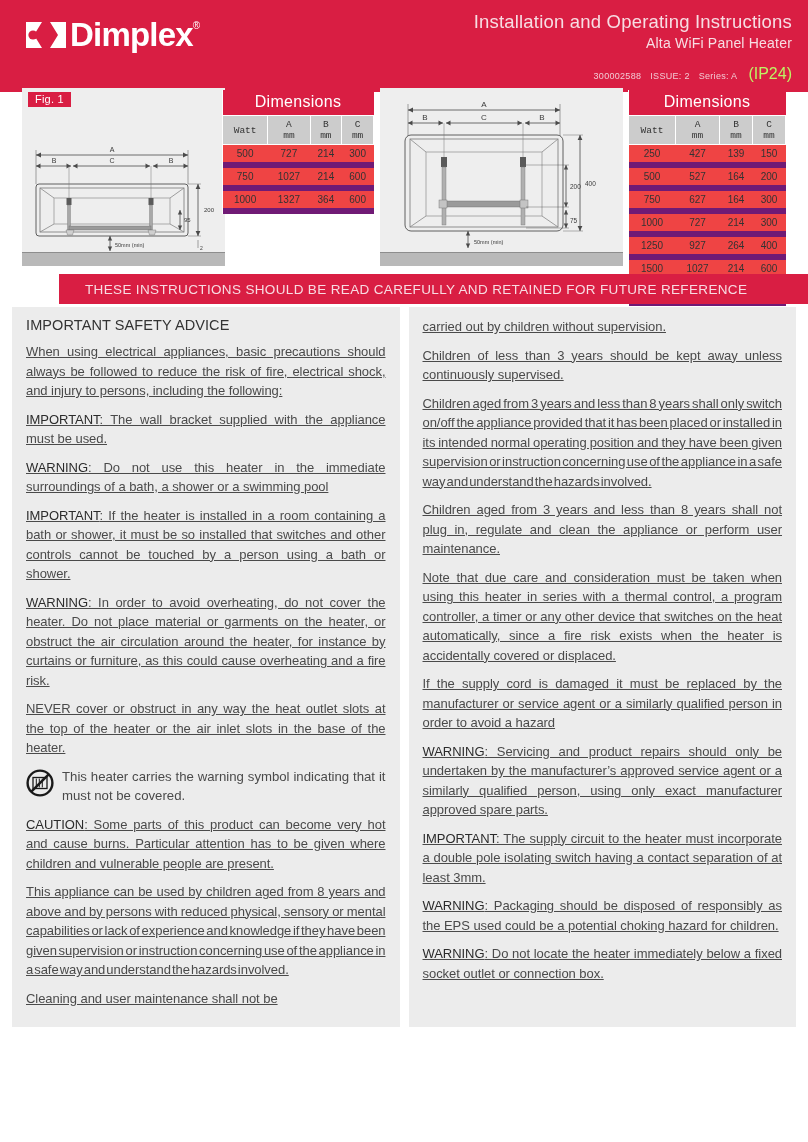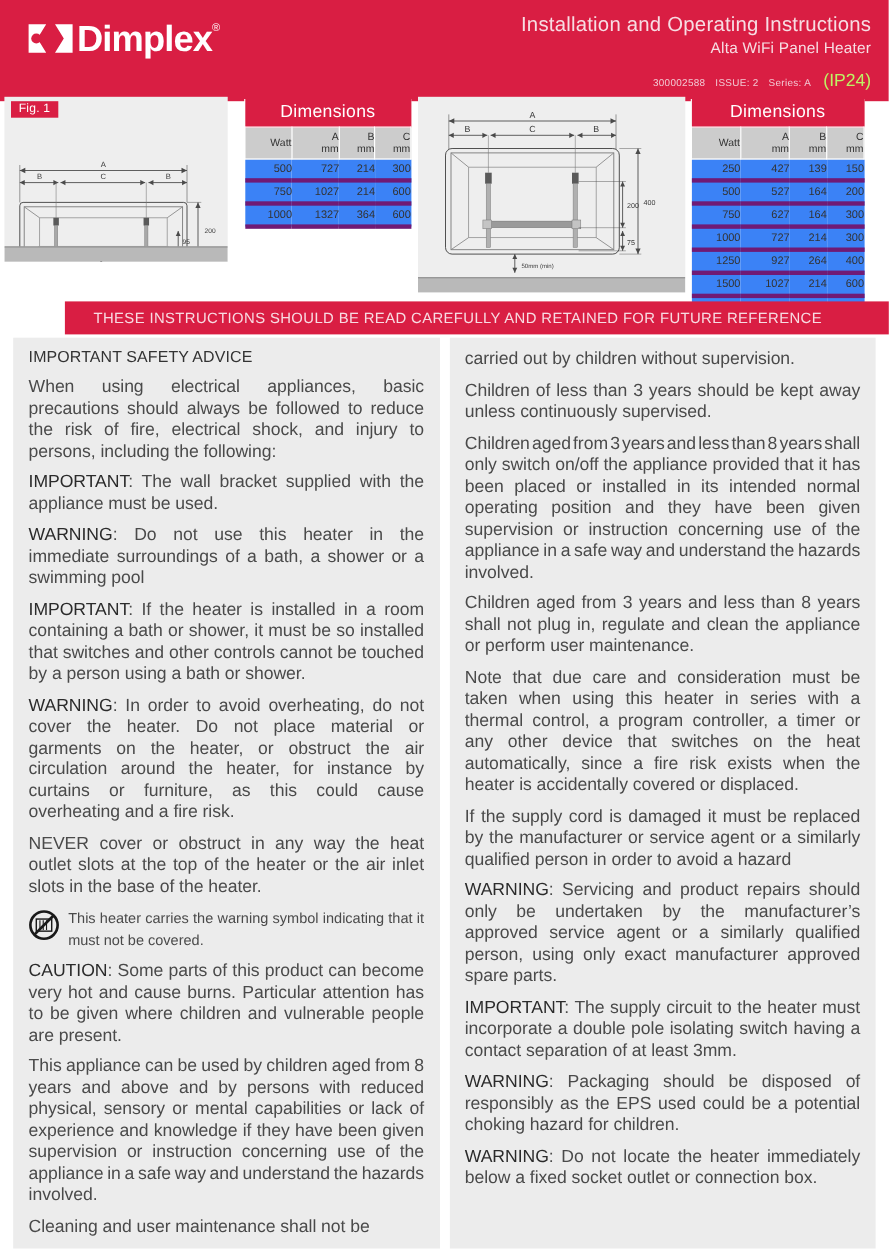--- a/index.html
+++ b/index.html
@@ -87,21 +87,21 @@
     position: absolute;
     left: 0; top: 84px;
     width: 808px; height: 182px;
   }
 
   .figbox {
     position: absolute;
     background: #eeeeee;
     overflow: hidden;
   }
-  .figbox.left  { left: 4px;  top: 4px; width: 203px; height: 150px; }
+  .figbox.left  { left: 22px;  top: 4px; width: 203px; height: 178px; }
   .figbox.right { left: 380px; top: 4px; width: 243px; height: 178px; }
 
   .fig-label {
     position: absolute;
     left: 6px; top: 4px;
     background: #d91e43;
     color: #ffffff;
     font-size: 11px;
     padding: 1px 7px 2px;
     letter-spacing: 0.2px;
@@ -133,32 +133,33 @@
     font-weight: normal;
     text-align: center;
     padding: 3px 0 4px;
     letter-spacing: 0.3px;
   }
   .dimtable th.hd {
     background: #cccccc;
     color: #333333;
     font-size: 9.5px;
     font-weight: normal;
-    text-align: right;
+    text-align: center;
     padding: 3px 0;
     border: 1px solid #ffffff;
     line-height: 11px;
+    font-family: Liberation Mono, monospace;
   }
   .dimtable td {
     font-size: 10px;
     color: #333333;
-    text-align: right;
+    text-align: center;
     padding: 3px 0;
-    border-bottom: 4px solid #701a75;
-    background: #3b82f6;
+    border-bottom: 6px solid #701a75;
+    background: #ef4444;
   }
 
   
   .banner {
     position: absolute;
     left: 12px; top: 274px;
     width: 784px; height: 30px;
     background: #d91e43;
     color: #f8dbe2;
     font-size: 13.5px;
@@ -166,44 +167,45 @@
     display: flex;
     align-items: center;
     padding-left: 26px;
     margin-left: 47px;
   }
 
   
   .cols {
     position: absolute;
     left: 12px; top: 307px;
-    width: 784px; height: 828px;
+    width: 784px; height: 720px;
     display: flex;
     gap: 9px;
   }
   .col {
     flex: 1;
     background: #ececec;
     padding: 10px 14px 8px 14px;
   }
 
   .sect-title {
     font-size: 14.5px;
     color: #333333;
     margin-bottom: 9px;
     letter-spacing: 0.1px;
   }
 
   p.para {
-    font-size: 16px;
+    font-size: 13px;
     line-height: 19.5px;
     color: #4a4a4a;
     text-align: justify;
     margin-bottom: 9px;
     letter-spacing: -0.05px;
+    text-decoration: underline;
   }
   p.para b {
     color: #2e2e2e;
     font-weight: normal;
   }
   p.para .lead {
     color: #2b2b2b;
   }
   .tight { word-spacing: -2.5px; }
 

